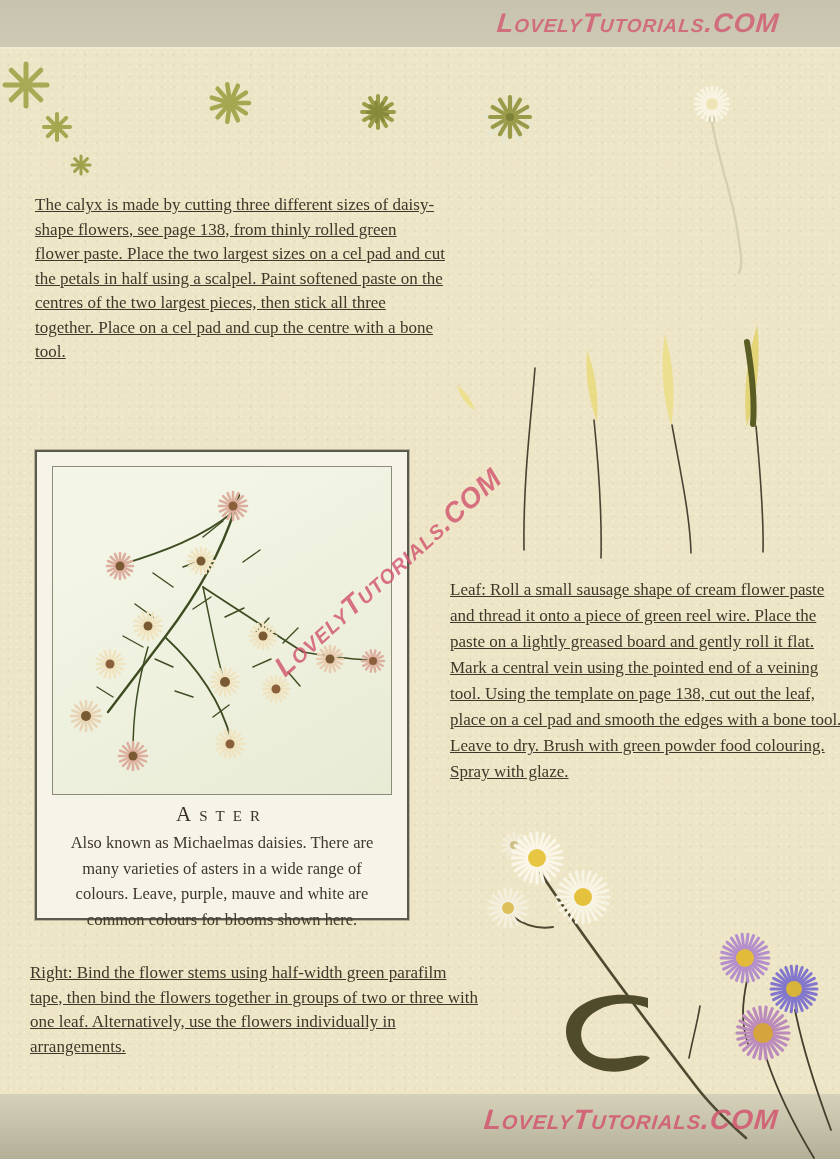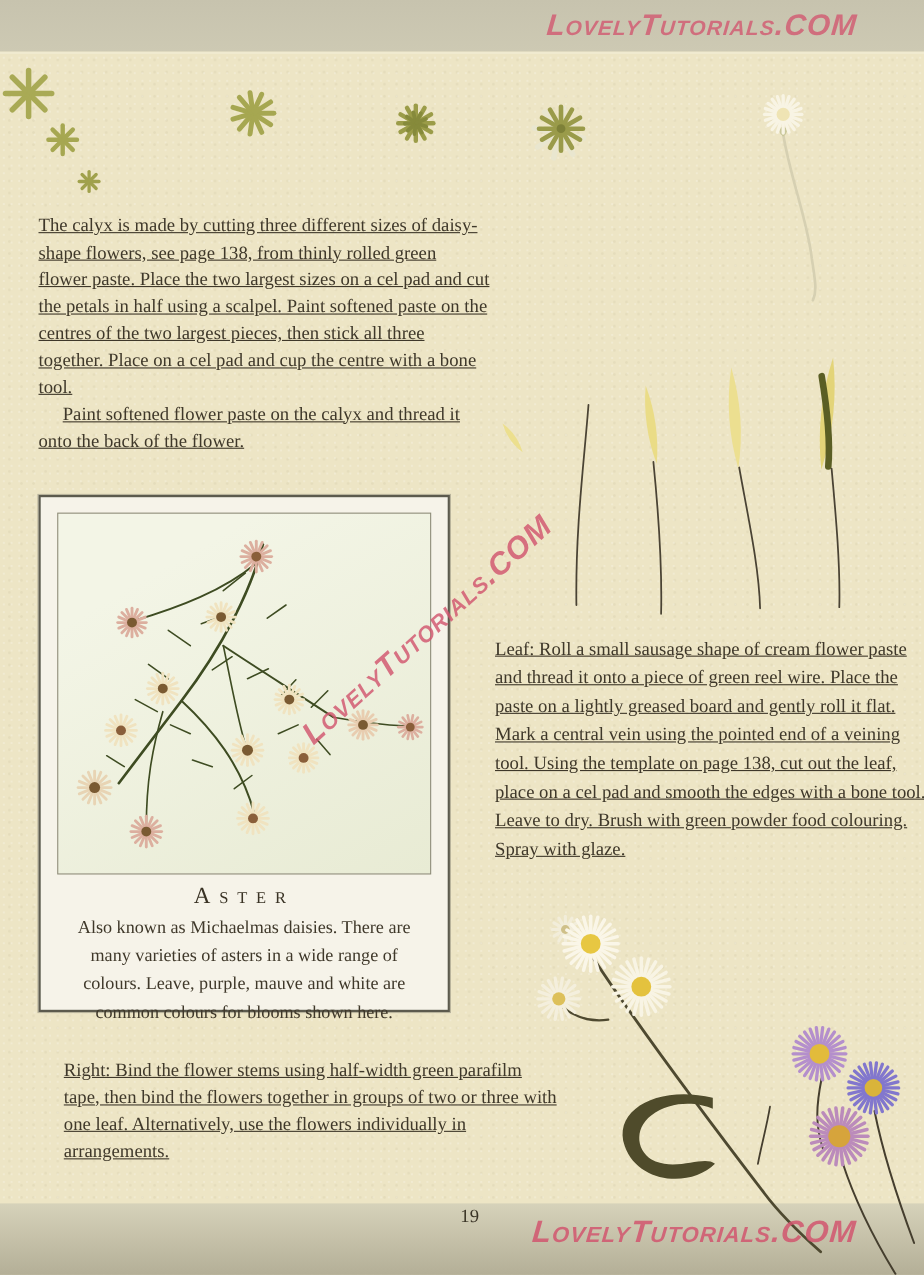--- a/index.html
+++ b/index.html
@@ -18,21 +18,21 @@
       font-variant:small-caps;letter-spacing:1px;color:#d2566f;white-space:nowrap;z-index:30;}
   .wm-top{top:8px;left:497px;font-size:27px;opacity:.78;transform:skewX(-5deg);}
   .wm-bottom{top:1104px;left:484px;font-size:28px;opacity:.85;transform:skewX(-5deg);}
   .wm-diag{left:279px;top:655px;font-size:28px;opacity:.82;
            transform:rotate(-42deg);transform-origin:0 50%;}
   .para{position:absolute;font-size:17px;line-height:24.5px;z-index:4;}
   .para p{margin:0;text-decoration:underline;}
   #para-calyx{left:35px;top:193px;width:410px;}
   #para-calyx .indent{text-indent:22px;}
   #para-leaf{left:450px;top:577px;width:394px;line-height:26px;}
-  #para-right{left:30px;top:961px;width:450px;margin-left:28px;}
+  #para-right{left:30px;top:961px;width:450px;}
   .photo-frame{position:absolute;left:35px;top:450px;width:374px;height:470px;
     background:#f6f3e9;border:2px solid #5c5a4d;box-sizing:border-box;z-index:5;
     box-shadow:0 0 0 1px #b9b49c;}
   .photo{position:absolute;left:15px;top:14px;width:338px;height:327px;border:1px solid #8e8c78;
     background:linear-gradient(150deg,#f3f5e6 20%,#e8ebd4);overflow:hidden;}
   .photo svg{position:absolute;left:0;top:0;}
   .aster-title{position:absolute;top:350px;left:0;right:0;text-align:center;
     font-size:21px;letter-spacing:8px;font-variant:small-caps;color:#3a3325;}
   .aster-desc{position:absolute;top:378px;left:18px;right:18px;text-align:center;
     font-size:16.5px;line-height:25.5px;color:#3f382a;}
@@ -47,21 +47,20 @@
 
   <div class="band-top"></div>
   <div class="band-bottom"></div>
 
   <div class="wm wm-top">LovelyTutorials.COM</div>
   <div class="wm wm-diag">LovelyTutorials.COM</div>
   <div class="wm wm-bottom">LovelyTutorials.COM</div>
 
   <div class="para" id="para-calyx">
     <p>The calyx is made by cutting three different sizes of daisy-shape flowers, see page 138, from thinly rolled green flower paste. Place the two largest sizes on a cel pad and cut the petals in half using a scalpel. Paint softened paste on the centres of the two largest pieces, then stick all three together. Place on a cel pad and cup the centre with a bone tool.</p>
-    <p class="indent">Paint softened flower paste on the calyx and thread it onto the back of the flower.</p>
   </div>
 
   <div class="para" id="para-leaf">
     <p>Leaf: Roll a small sausage shape of cream flower paste and thread it onto a piece of green reel wire. Place the paste on a lightly greased board and gently roll it flat. Mark a central vein using the pointed end of a veining tool. Using the template on page 138, cut out the leaf, place on a cel pad and smooth the edges with a bone tool. Leave to dry. Brush with green powder food colouring. Spray with glaze.</p>
   </div>
 
   <div class="para" id="para-right">
     <p>Right: Bind the flower stems using half-width green parafilm tape, then bind the flowers together in groups of two or three with one leaf. Alternatively, use the flowers individually in arrangements.</p>
   </div>
 
@@ -320,21 +319,20 @@
             <line x1="1.9" y1="-2.3" x2="6.9" y2="-8.6" stroke="#dcaf9f" stroke-width="2.4" stroke-linecap="round"></line>
             <line x1="2.7" y1="-1.3" x2="9.9" y2="-4.8" stroke="#dcaf9f" stroke-width="2.4" stroke-linecap="round"></line>
             <circle r="4" fill="#8a5f3a"></circle>
           </g>
         </svg>
     </div>
     <div class="aster-title">Aster</div>
     <div class="aster-desc">Also known as Michaelmas daisies. There are many varieties of asters in a wide range of colours. Leave, purple, mauve and white are common colours for blooms shown here.</div>
   </div>
 
-  <div class="page-number">19</div>
 
   <svg id="art-main" width="840" height="1159">
       <g transform="translate(26,85)">
         <line x1="2.0" y1="0.0" x2="21.0" y2="0.0" stroke="#a9aa55" stroke-width="5" stroke-linecap="round"></line>
         <line x1="1.4" y1="1.4" x2="14.8" y2="14.8" stroke="#a9aa55" stroke-width="5" stroke-linecap="round"></line>
         <line x1="0.0" y1="2.0" x2="0.0" y2="21.0" stroke="#a9aa55" stroke-width="5" stroke-linecap="round"></line>
         <line x1="-1.4" y1="1.4" x2="-14.8" y2="14.8" stroke="#a9aa55" stroke-width="5" stroke-linecap="round"></line>
         <line x1="-2.0" y1="0.0" x2="-21.0" y2="0.0" stroke="#a9aa55" stroke-width="5" stroke-linecap="round"></line>
         <line x1="-1.4" y1="-1.4" x2="-14.8" y2="-14.8" stroke="#a9aa55" stroke-width="5" stroke-linecap="round"></line>
         <line x1="-0.0" y1="-2.0" x2="-0.0" y2="-21.0" stroke="#a9aa55" stroke-width="5" stroke-linecap="round"></line>

